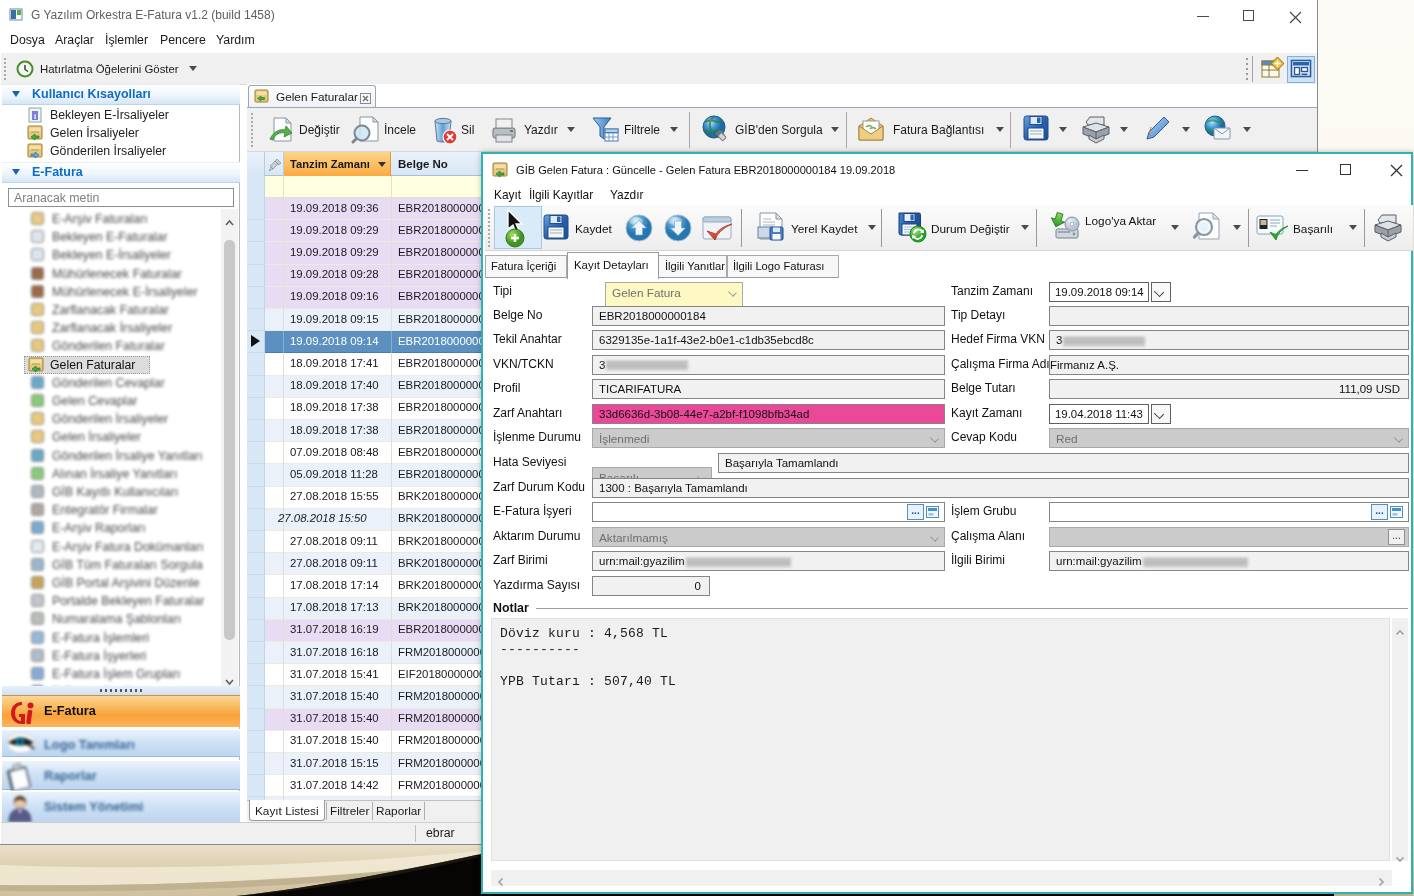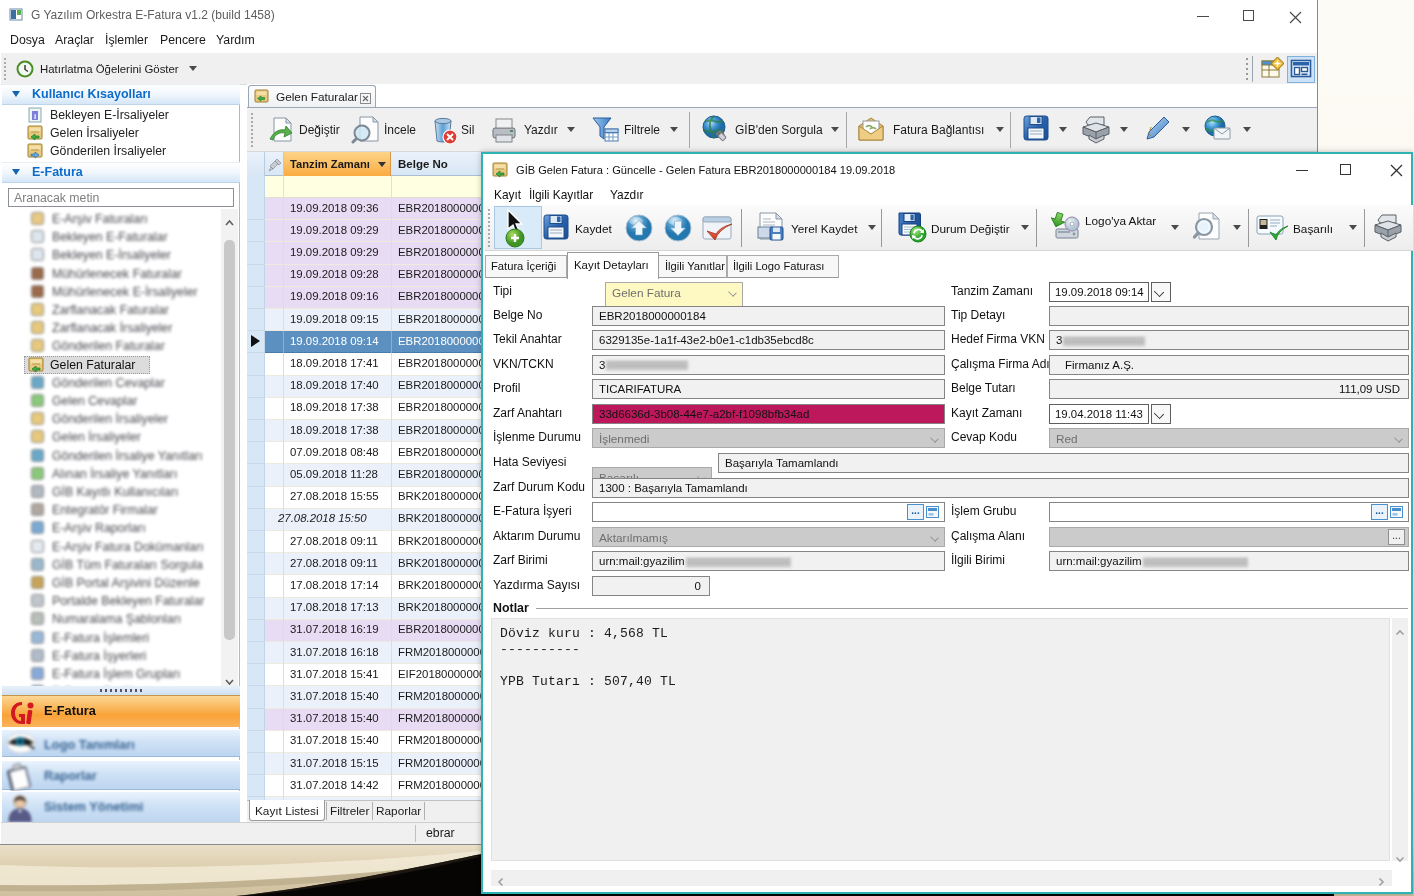--- a/index.html
+++ b/index.html
@@ -780,27 +780,27 @@
     <div class="ab" style="left:109px;top:152px;width:353px;height:20px;background:#f1f1f1;border:1px solid #858585;font-size:11.5px;color:#111;line-height:19px;padding-left:6px;white-space:nowrap;overflow:hidden;">EBR2018000000184</div>
     <div class="ab" style="left:468px;top:154px;font-size:12px;color:#111;white-space:nowrap;">Tip Detayı</div>
     <div class="ab" style="left:566px;top:152px;width:360px;height:20px;background:#f1f1f1;border:1px solid #858585;font-size:11.5px;color:#111;line-height:19px;padding-left:6px;white-space:nowrap;overflow:hidden;"></div>
     <div class="ab" style="left:10px;top:178.39999999999998px;font-size:12px;color:#111;white-space:nowrap;">Tekil Anahtar</div>
     <div class="ab" style="left:109px;top:176.39999999999998px;width:353px;height:20px;background:#f1f1f1;border:1px solid #858585;font-size:11.5px;color:#111;line-height:19px;padding-left:6px;white-space:nowrap;overflow:hidden;">6329135e-1a1f-43e2-b0e1-c1db35ebcd8c</div>
     <div class="ab" style="left:468px;top:178.39999999999998px;font-size:12px;color:#111;white-space:nowrap;">Hedef Firma VKN</div>
     <div class="ab" style="left:566px;top:176.39999999999998px;width:360px;height:20px;background:#f1f1f1;border:1px solid #858585;font-size:11.5px;color:#111;line-height:19px;padding-left:6px;white-space:nowrap;overflow:hidden;">3<span style="display:inline-block;vertical-align:middle;margin-left:1px;width:82px;height:9px;background:repeating-linear-gradient(180deg,#a8a8a8 0,#a8a8a8 2px,#d4d4d4 2px,#d4d4d4 4px);filter:blur(1.8px);"></span></div>
     <div class="ab" style="left:10px;top:202.8px;font-size:12px;color:#111;white-space:nowrap;">VKN/TCKN</div>
     <div class="ab" style="left:109px;top:200.8px;width:353px;height:20px;background:#f1f1f1;border:1px solid #858585;font-size:11.5px;color:#111;line-height:19px;padding-left:6px;white-space:nowrap;overflow:hidden;">3<span style="display:inline-block;vertical-align:middle;margin-left:1px;width:82px;height:9px;background:repeating-linear-gradient(180deg,#a8a8a8 0,#a8a8a8 2px,#d4d4d4 2px,#d4d4d4 4px);filter:blur(1.8px);"></span></div>
     <div class="ab" style="left:468px;top:202.8px;font-size:12px;color:#111;white-space:nowrap;">Çalışma Firma Adı</div>
-    <div class="ab" style="left:566px;top:200.8px;width:360px;height:20px;background:#f1f1f1;border:1px solid #858585;font-size:11.5px;color:#111;line-height:19px;padding-left:15px;white-space:nowrap;overflow:hidden;">Firmanız A.Ş.</div>
+    <div class="ab" style="left:566px;top:200.8px;width:360px;height:20px;background:#f1f1f1;border:1px solid #858585;font-size:11.5px;color:#111;line-height:19px;padding-left:0;white-space:nowrap;overflow:hidden;">Firmanız A.Ş.</div>
     <div class="ab" style="left:10px;top:227.2px;font-size:12px;color:#111;white-space:nowrap;">Profil</div>
     <div class="ab" style="left:109px;top:225.2px;width:353px;height:20px;background:#f1f1f1;border:1px solid #858585;font-size:11.5px;color:#111;line-height:19px;padding-left:6px;white-space:nowrap;overflow:hidden;">TICARIFATURA</div>
     <div class="ab" style="left:468px;top:227.2px;font-size:12px;color:#111;white-space:nowrap;">Belge Tutarı</div>
     <div class="ab" style="left:566px;top:225.2px;width:360px;height:20px;background:#f1f1f1;border:1px solid #858585;font-size:11.5px;color:#111;line-height:19px;padding-right:8px;text-align:right;white-space:nowrap;overflow:hidden;">111,09 USD</div>
     <div class="ab" style="left:10px;top:251.60000000000002px;font-size:12px;color:#111;white-space:nowrap;">Zarf Anahtarı</div>
-    <div class="ab" style="left:109px;top:249.60000000000002px;width:353px;height:20px;background:#be185d;border:1px solid #858585;font-size:11.5px;color:#111;line-height:19px;padding-left:6px;white-space:nowrap;overflow:hidden;">33d6636d-3b08-44e7-a2bf-f1098bfb34ad</div>
+    <div class="ab" style="left:109px;top:249.60000000000002px;width:353px;height:20px;background:#ec4899;border:1px solid #858585;font-size:11.5px;color:#111;line-height:19px;padding-left:6px;white-space:nowrap;overflow:hidden;">33d6636d-3b08-44e7-a2bf-f1098bfb34ad</div>
     <div class="ab" style="left:468px;top:251.60000000000002px;font-size:12px;color:#111;white-space:nowrap;">Kayıt Zamanı</div>
     <div class="ab" style="left:566px;top:249.60000000000002px;width:100px;height:20px;background:#fff;border:1px solid #5f5f5f;font-size:11.4px;color:#111;line-height:18px;padding-left:5px;white-space:nowrap;">19.04.2018 11:43</div>
     <div class="ab" style="left:668px;top:249.60000000000002px;width:20px;height:20px;background:#f8f8f8;border:1px solid #5f5f5f;">
       <span style="position:absolute;left:3px;top:5px;width:8px;height:8px;border-right:1.7px solid #333;border-bottom:1.7px solid #333;transform:rotate(45deg) scale(1,.8);"></span>
     </div>
     <div class="ab" style="left:10px;top:276px;font-size:12px;color:#111;white-space:nowrap;">İşlenme Durumu</div>
     <div class="ab" style="left:109px;top:274px;width:353px;height:20px;background:#cbcbcb;border:1px solid #a9a9a9;font-size:12.3px;color:#6f6f6f;">
       <span style="position:absolute;left:6px;top:1px;line-height:18px;font-size:11.8px;">İşlenmedi</span>
       <span style="position:absolute;right:6px;top:6px;width:7px;height:7px;border-right:1.6px solid #909090;border-bottom:1.6px solid #909090;transform:rotate(45deg) scale(1,.75);"></span>
     </div>

